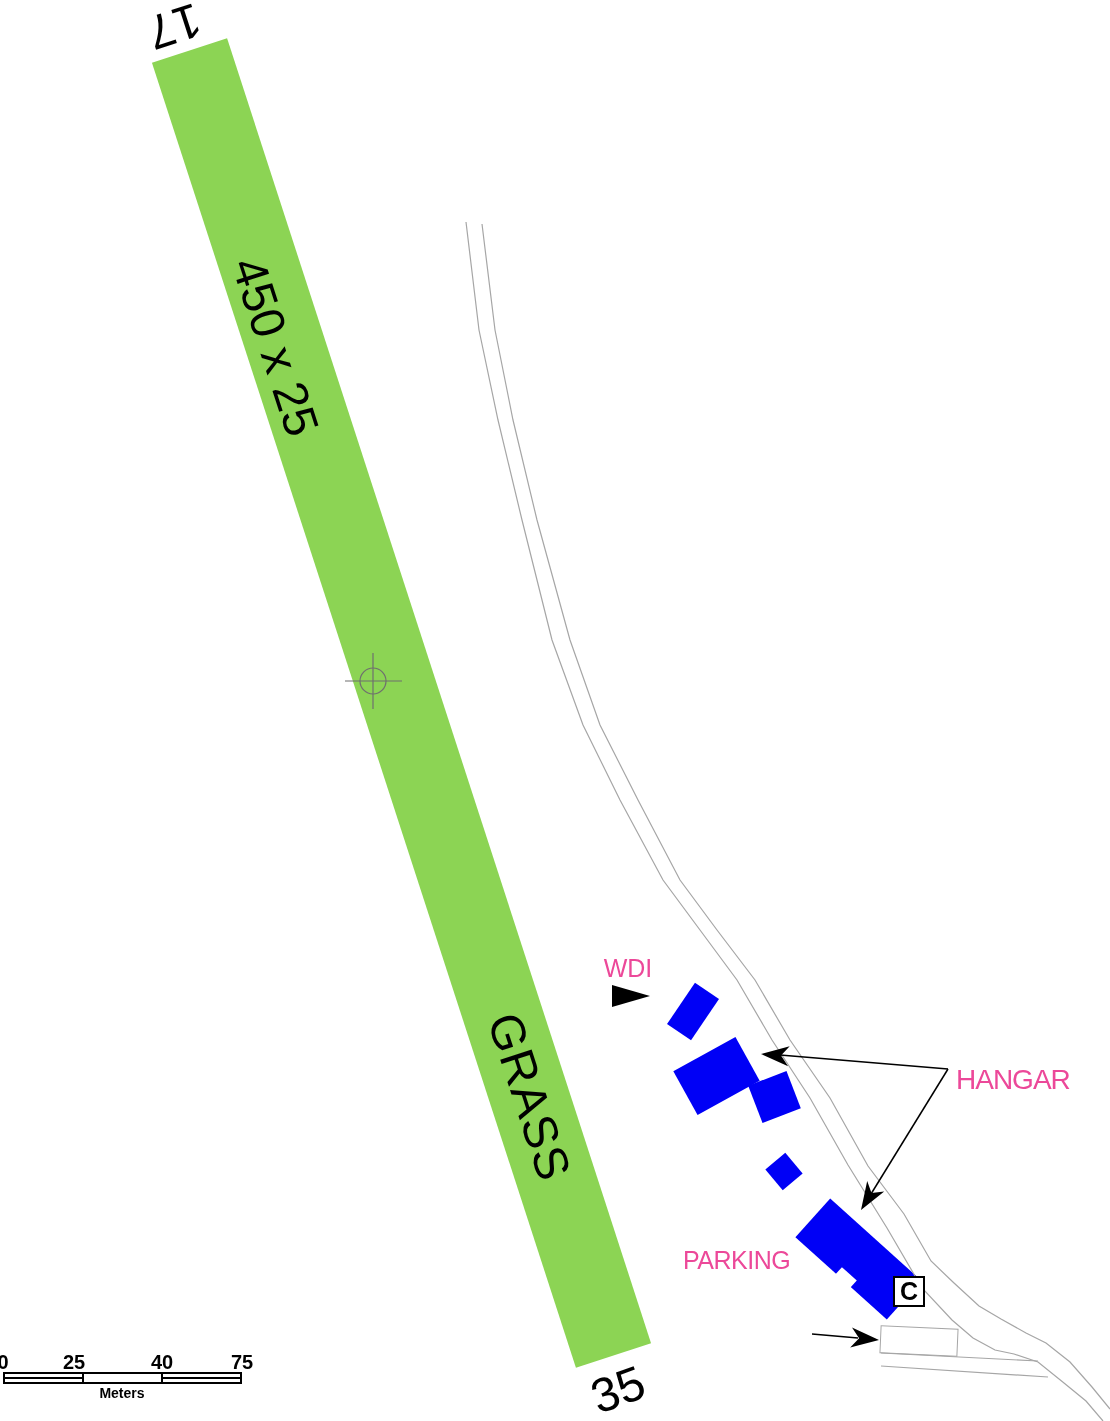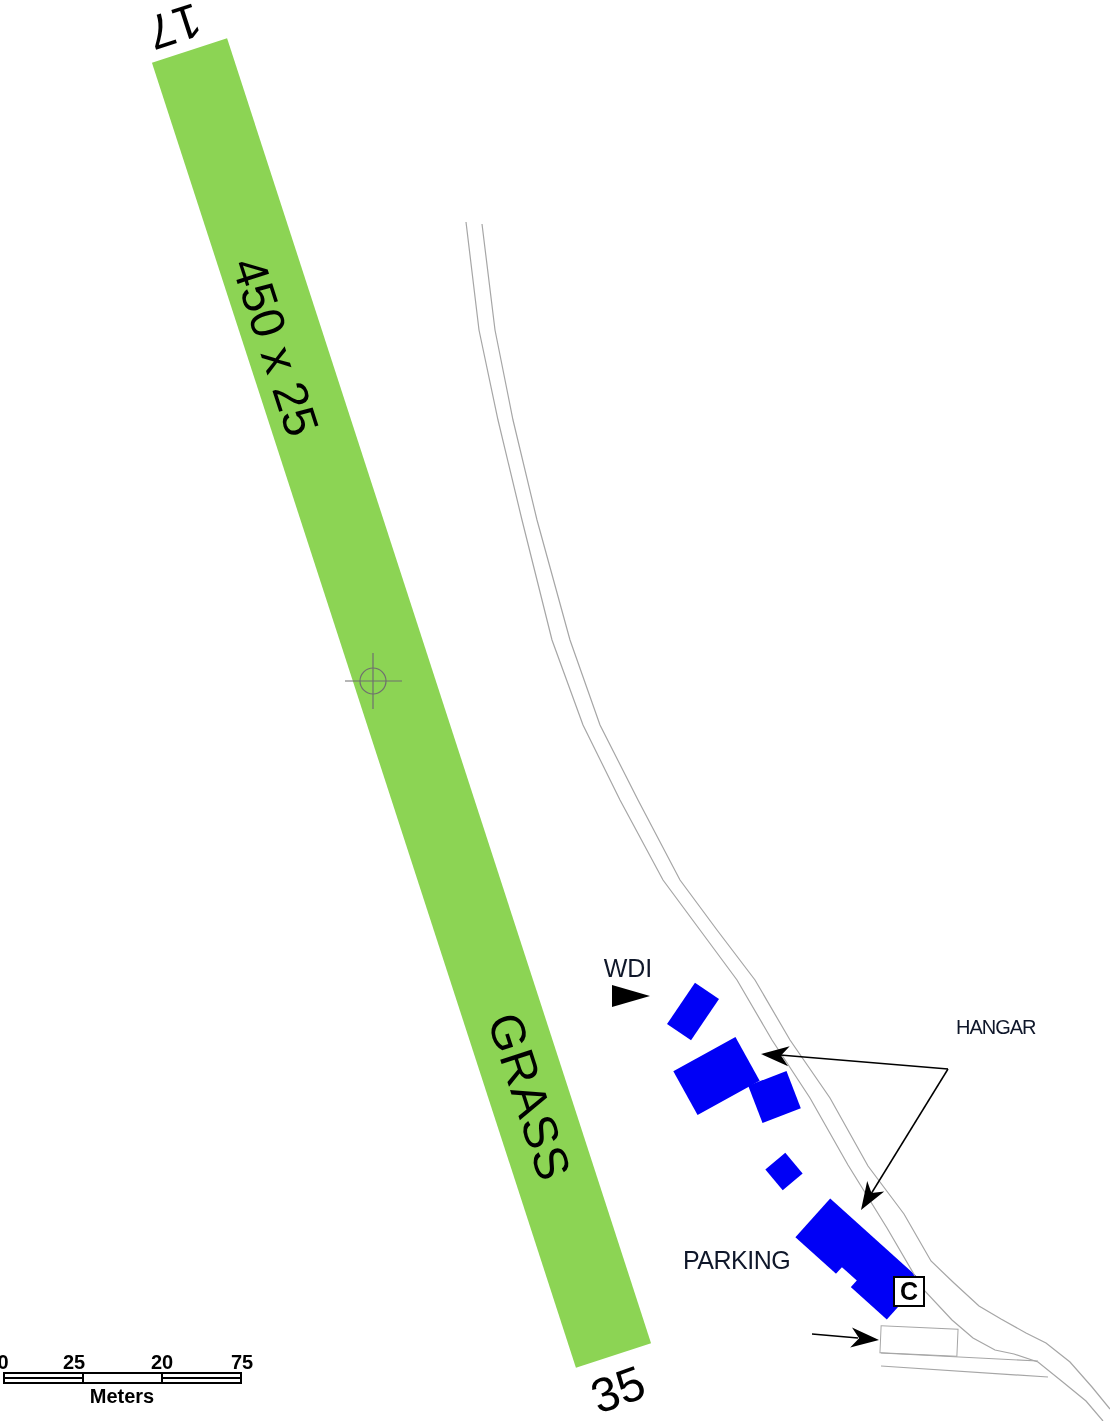--- a/index.html
+++ b/index.html
@@ -51,23 +51,23 @@
   .leader{fill:none;stroke:#000;stroke-width:1.5;}
   .arrowhead{fill:#000;stroke:none;}
   
   #parking-area{
     left:880px;top:1327px;width:76px;height:26px;
     border:1px solid var(--road-gray,#A6A6A6);
     transform:rotate(2.5deg);
     background:transparent;
   }
   
-  .map-label{position:absolute;font-size:25px;color:#0f172a;white-space:nowrap;}
+  .map-label{position:absolute;font-size:25px;color:#ec4899;white-space:nowrap;}
   #wdi-label{left:598px;top:954px;width:60px;text-align:center;}
-  #hangar-label{left:956px;top:1016px;font-size:20px;letter-spacing:-1px;}
+  #hangar-label{left:956px;top:1064px;font-size:28px;letter-spacing:-1px;}
   #parking-label{left:683px;top:1246px;letter-spacing:-0.5px;}
   #c-badge{
     left:893px;top:1276px;width:32px;height:31px;
     background:#fff;border:2px solid #000;box-sizing:border-box;
     font-size:25px;font-weight:bold;text-align:center;line-height:27px;
   }
   
   #scalebar{
     left:3px;top:1372px;width:239px;height:12px;
     border:2px solid #000;box-sizing:border-box;
@@ -81,21 +81,21 @@
   .scale-tick{
     position:absolute;top:1351px;width:40px;
     text-align:center;font-size:20px;font-weight:bold;
   }
   #tick-0{left:-17px;}
   #tick-25{left:54px;}
   #tick-50{left:142px;}
   #tick-75{left:222px;}
   #meters-label{
     position:absolute;left:42px;top:1385px;width:160px;
-    text-align:center;font-size:20px;font-weight:bold;
+    text-align:center;font-size:14px;font-weight:bold;
   }
 </style>
 </head>
 <body>
 
 <div id="canvas">
 
   <div id="runway" class="abs"></div>
   <div id="rwy-dim" class="runway-text">450 x 25</div>
   <div id="rwy-surface" class="runway-text">GRASS</div>
@@ -140,17 +140,17 @@
   <div id="parking-label" class="map-label">PARKING</div>
   <div id="c-badge" class="abs">C</div>
 
   <div id="scalebar" class="abs">
     <div class="scale-seg striped div-right"></div>
     <div class="scale-seg div-right"></div>
     <div class="scale-seg striped"></div>
   </div>
   <div id="tick-0" class="scale-tick">0</div>
   <div id="tick-25" class="scale-tick">25</div>
-  <div id="tick-50" class="scale-tick">20</div>
+  <div id="tick-50" class="scale-tick">40</div>
   <div id="tick-75" class="scale-tick">75</div>
   <div id="meters-label">Meters</div>
 
 </div>
 
 </body></html>

